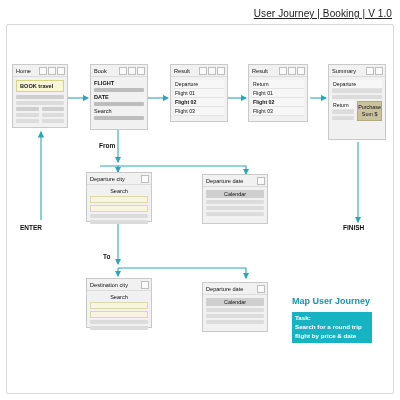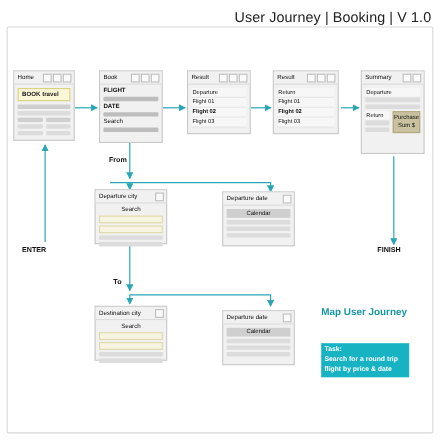--- a/index.html
+++ b/index.html
@@ -14,23 +14,24 @@
     position:absolute;
     left:6px;top:24px;
     width:388px;height:370px;
     border:1px solid #d8d8d8;
     box-sizing:border-box;
     border-radius:2px;
   }
   .doc-title{
     position:absolute;
     right:8px;top:8px;
-    font-size:13px;
+    font-size:10px;
     color:#222;
     letter-spacing:.1px;
+    text-decoration:underline;
   }
   svg.wires{
     position:absolute;left:0;top:0;width:400px;height:400px;
     pointer-events:none;
   }
   
   .win{
     position:absolute;
     background:#f1f1f1;
     border:1px solid #c9c9c9;
@@ -322,19 +323,19 @@
     <div class="bar light"></div>
     <div class="bar light"></div>
   </div>
 </div>
 
 <div class="ftxt black" style="left:20px;top:224px;">ENTER</div>
 <div class="ftxt black" style="left:343px;top:224px;">FINISH</div>
 <div class="ftxt" style="left:99px;top:142px;color:#111;">From</div>
 <div class="ftxt" style="left:103px;top:253px;color:#111;">To</div>
 
-<div class="big-label" style="left:292px;top:278px;text-align:right;">Map User Journey</div>
+<div class="big-label" style="left:292px;top:296px;text-align:right;">Map User Journey</div>
 
 <div class="tasknote" style="left:292px;top:312px;width:74px;">
   <div>Task:</div>
   <div>Search for a round trip</div>
   <div>flight by price &amp; date</div>
 </div>
 
 </body></html>

